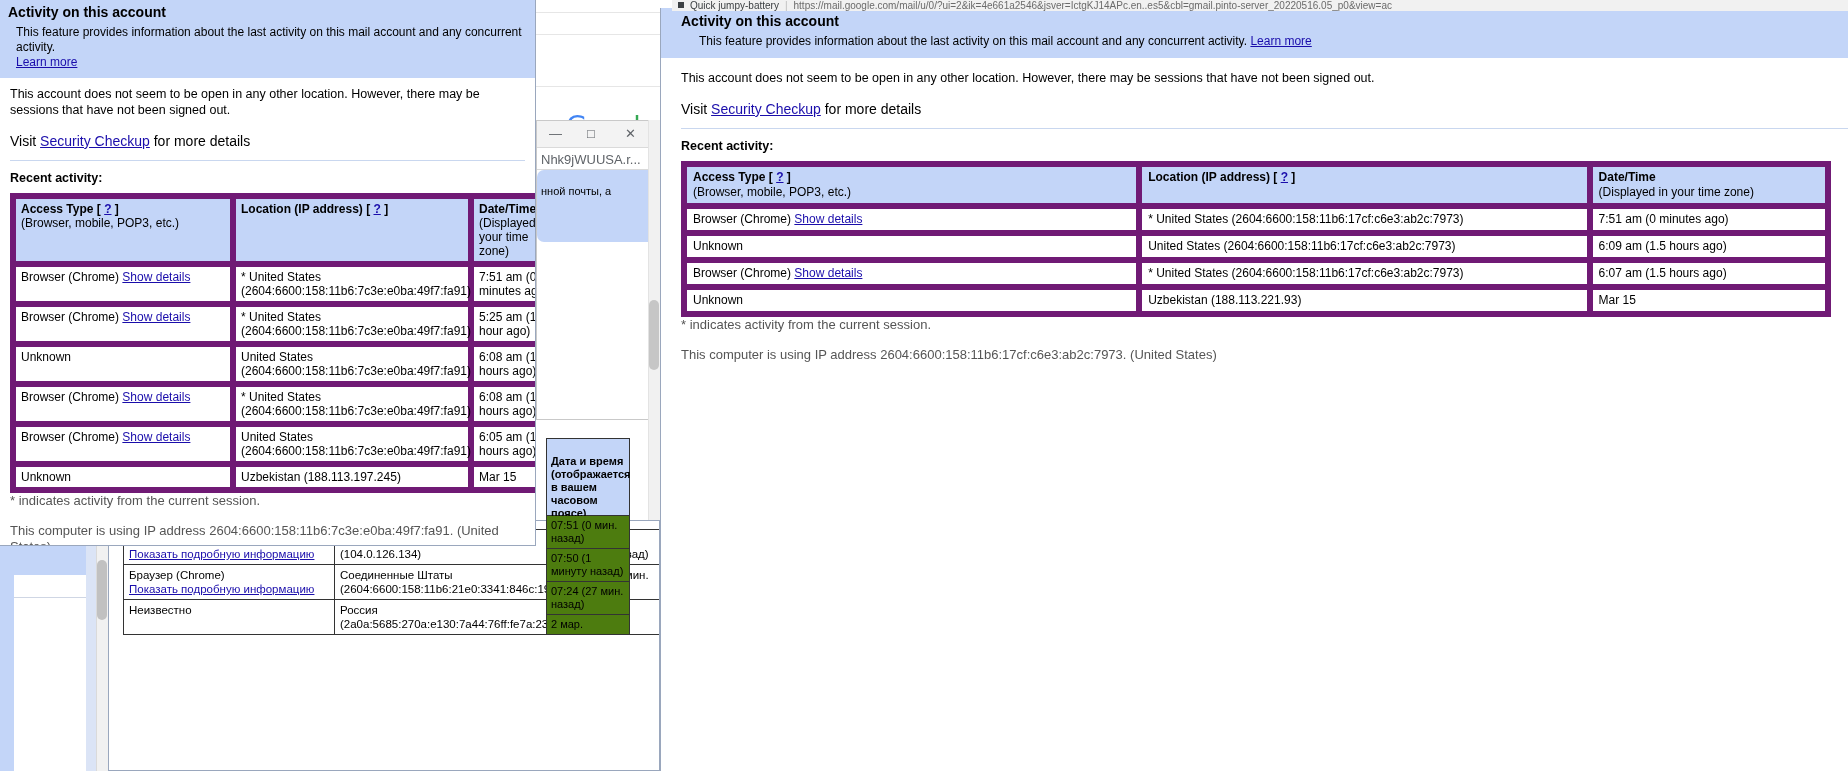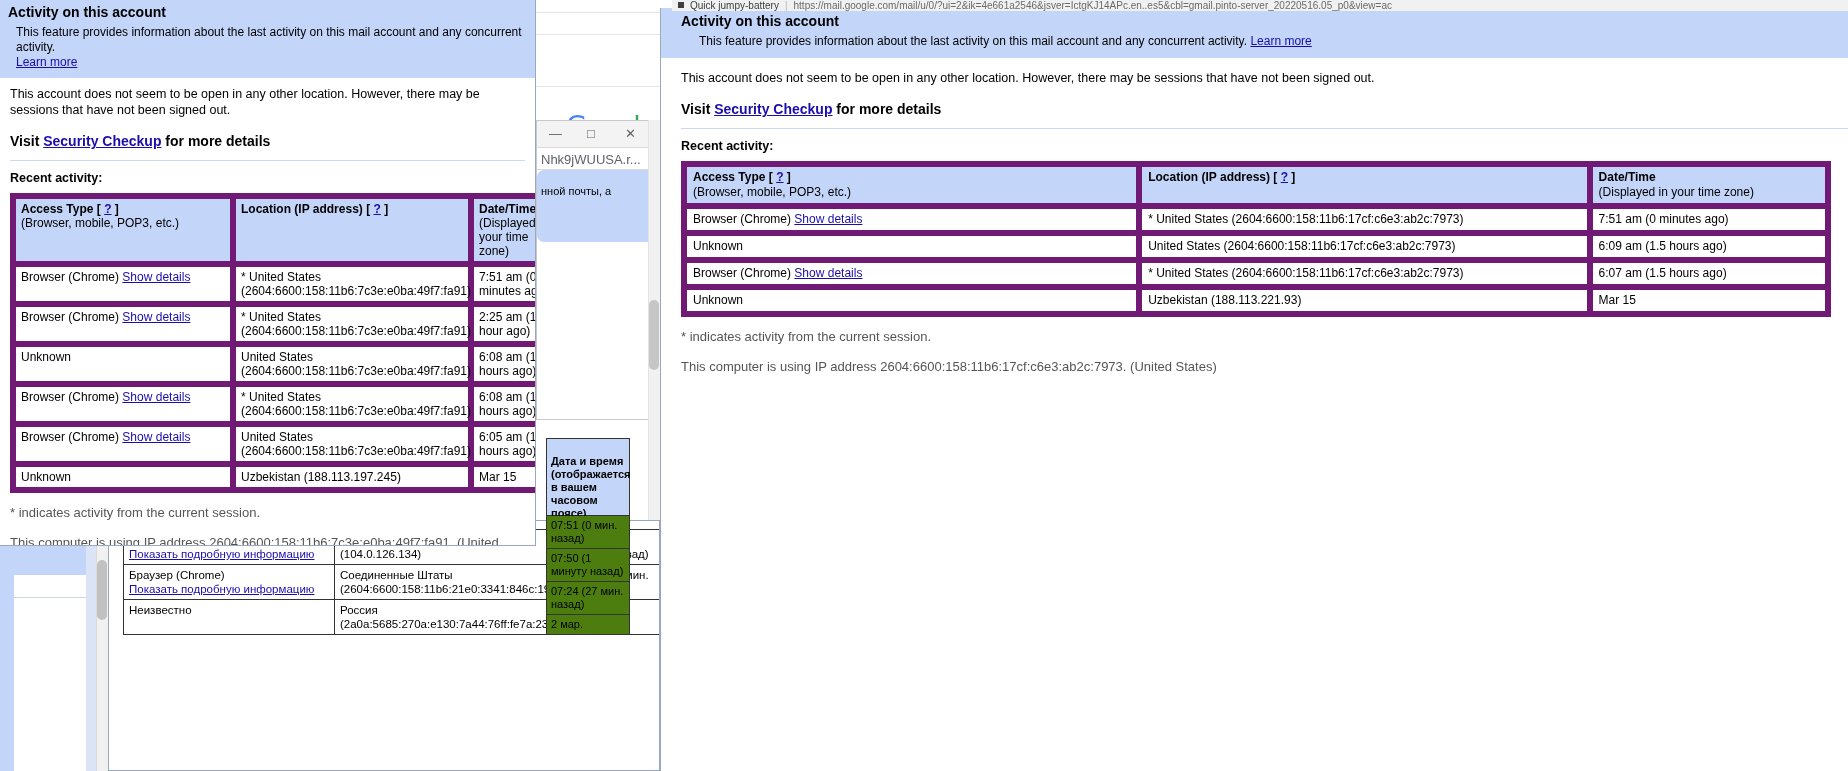--- a/index.html
+++ b/index.html
@@ -14,27 +14,27 @@
 
   
   .popup{background:#fff;box-sizing:border-box;}
   .popup .banner{background:#c3d5f8;padding:4px 10px 9px 10px;}
   .popup .banner h1{font-size:14px;font-weight:bold;margin:0 0 4px 0;line-height:18px;}
   .popup .banner p{margin:0;line-height:15px;}
   .popup .body{padding:10px 12px 6px 12px;}
   .lnk{color:#1a0dab;text-decoration:underline;cursor:pointer;}
   .qlnk{color:#1a0dab;text-decoration:underline;cursor:pointer;}
   .sep{border-top:1px solid #c9d7ef;margin:10px 0 0 0;}
-  .visit{font-size:14px;margin:14px 0 0 0;line-height:18px;font-weight:bold;}
+  .visit{font-size:14px;margin:14px 0 0 0;line-height:18px;}
   .recent{font-weight:bold;font-size:12.5px;margin:10px 0 8px 0;}
   table.act{border-collapse:collapse;border:1px solid #000;}
   table.act th, table.act td{border:6px solid #701a75;text-align:left;vertical-align:top;font-weight:normal;}
   table.act th{background:#c3d5f8;font-weight:bold;}
   table.act th .sub{font-weight:normal;}
-  .note{color:#555;margin-top:12px;line-height:16px;}
+  .note{color:#555;line-height:16px;}
   .note2{color:#555;margin-top:14px;line-height:16px;}
 
   
   #left-popup{left:0;top:0;width:536px;height:546px;border-right:1px solid #9aa7bd;border-bottom:1px solid #9aa7bd;overflow:hidden;z-index:40;}
   #left-popup .banner{padding:3px 10px 8px 8px;}
   #left-popup .banner h1{font-size:14px;}
   #left-popup .banner p{font-size:12px;padding-left:8px;}
   #left-popup .body{padding:8px 10px 0 10px;}
   #left-popup .bodytext{font-size:12.5px;line-height:16px;}
   #left-popup table.act{width:508px;font-size:12px;table-layout:fixed;}
@@ -233,21 +233,21 @@
               <div>(2604:6600:158:11b6:7c3e:e0ba:49f7:fa91)</div>
             </td>
             <td class="c3">7:51 am (0 minutes ago)</td>
           </tr>
           <tr>
             <td class="c1"><span>Browser (Chrome)</span> <a class="lnk">Show details</a></td>
             <td class="c2">
               <div>* United States</div>
               <div>(2604:6600:158:11b6:7c3e:e0ba:49f7:fa91)</div>
             </td>
-            <td class="c3">2:25 am (1 hour ago)</td>
+            <td class="c3">5:25 am (1 hour ago)</td>
           </tr>
           <tr>
             <td class="c1"><span>Unknown</span></td>
             <td class="c2">
               <div>United States</div>
               <div>(2604:6600:158:11b6:7c3e:e0ba:49f7:fa91)</div>
             </td>
             <td class="c3">6:08 am (1.5 hours ago)</td>
           </tr>
           <tr>

